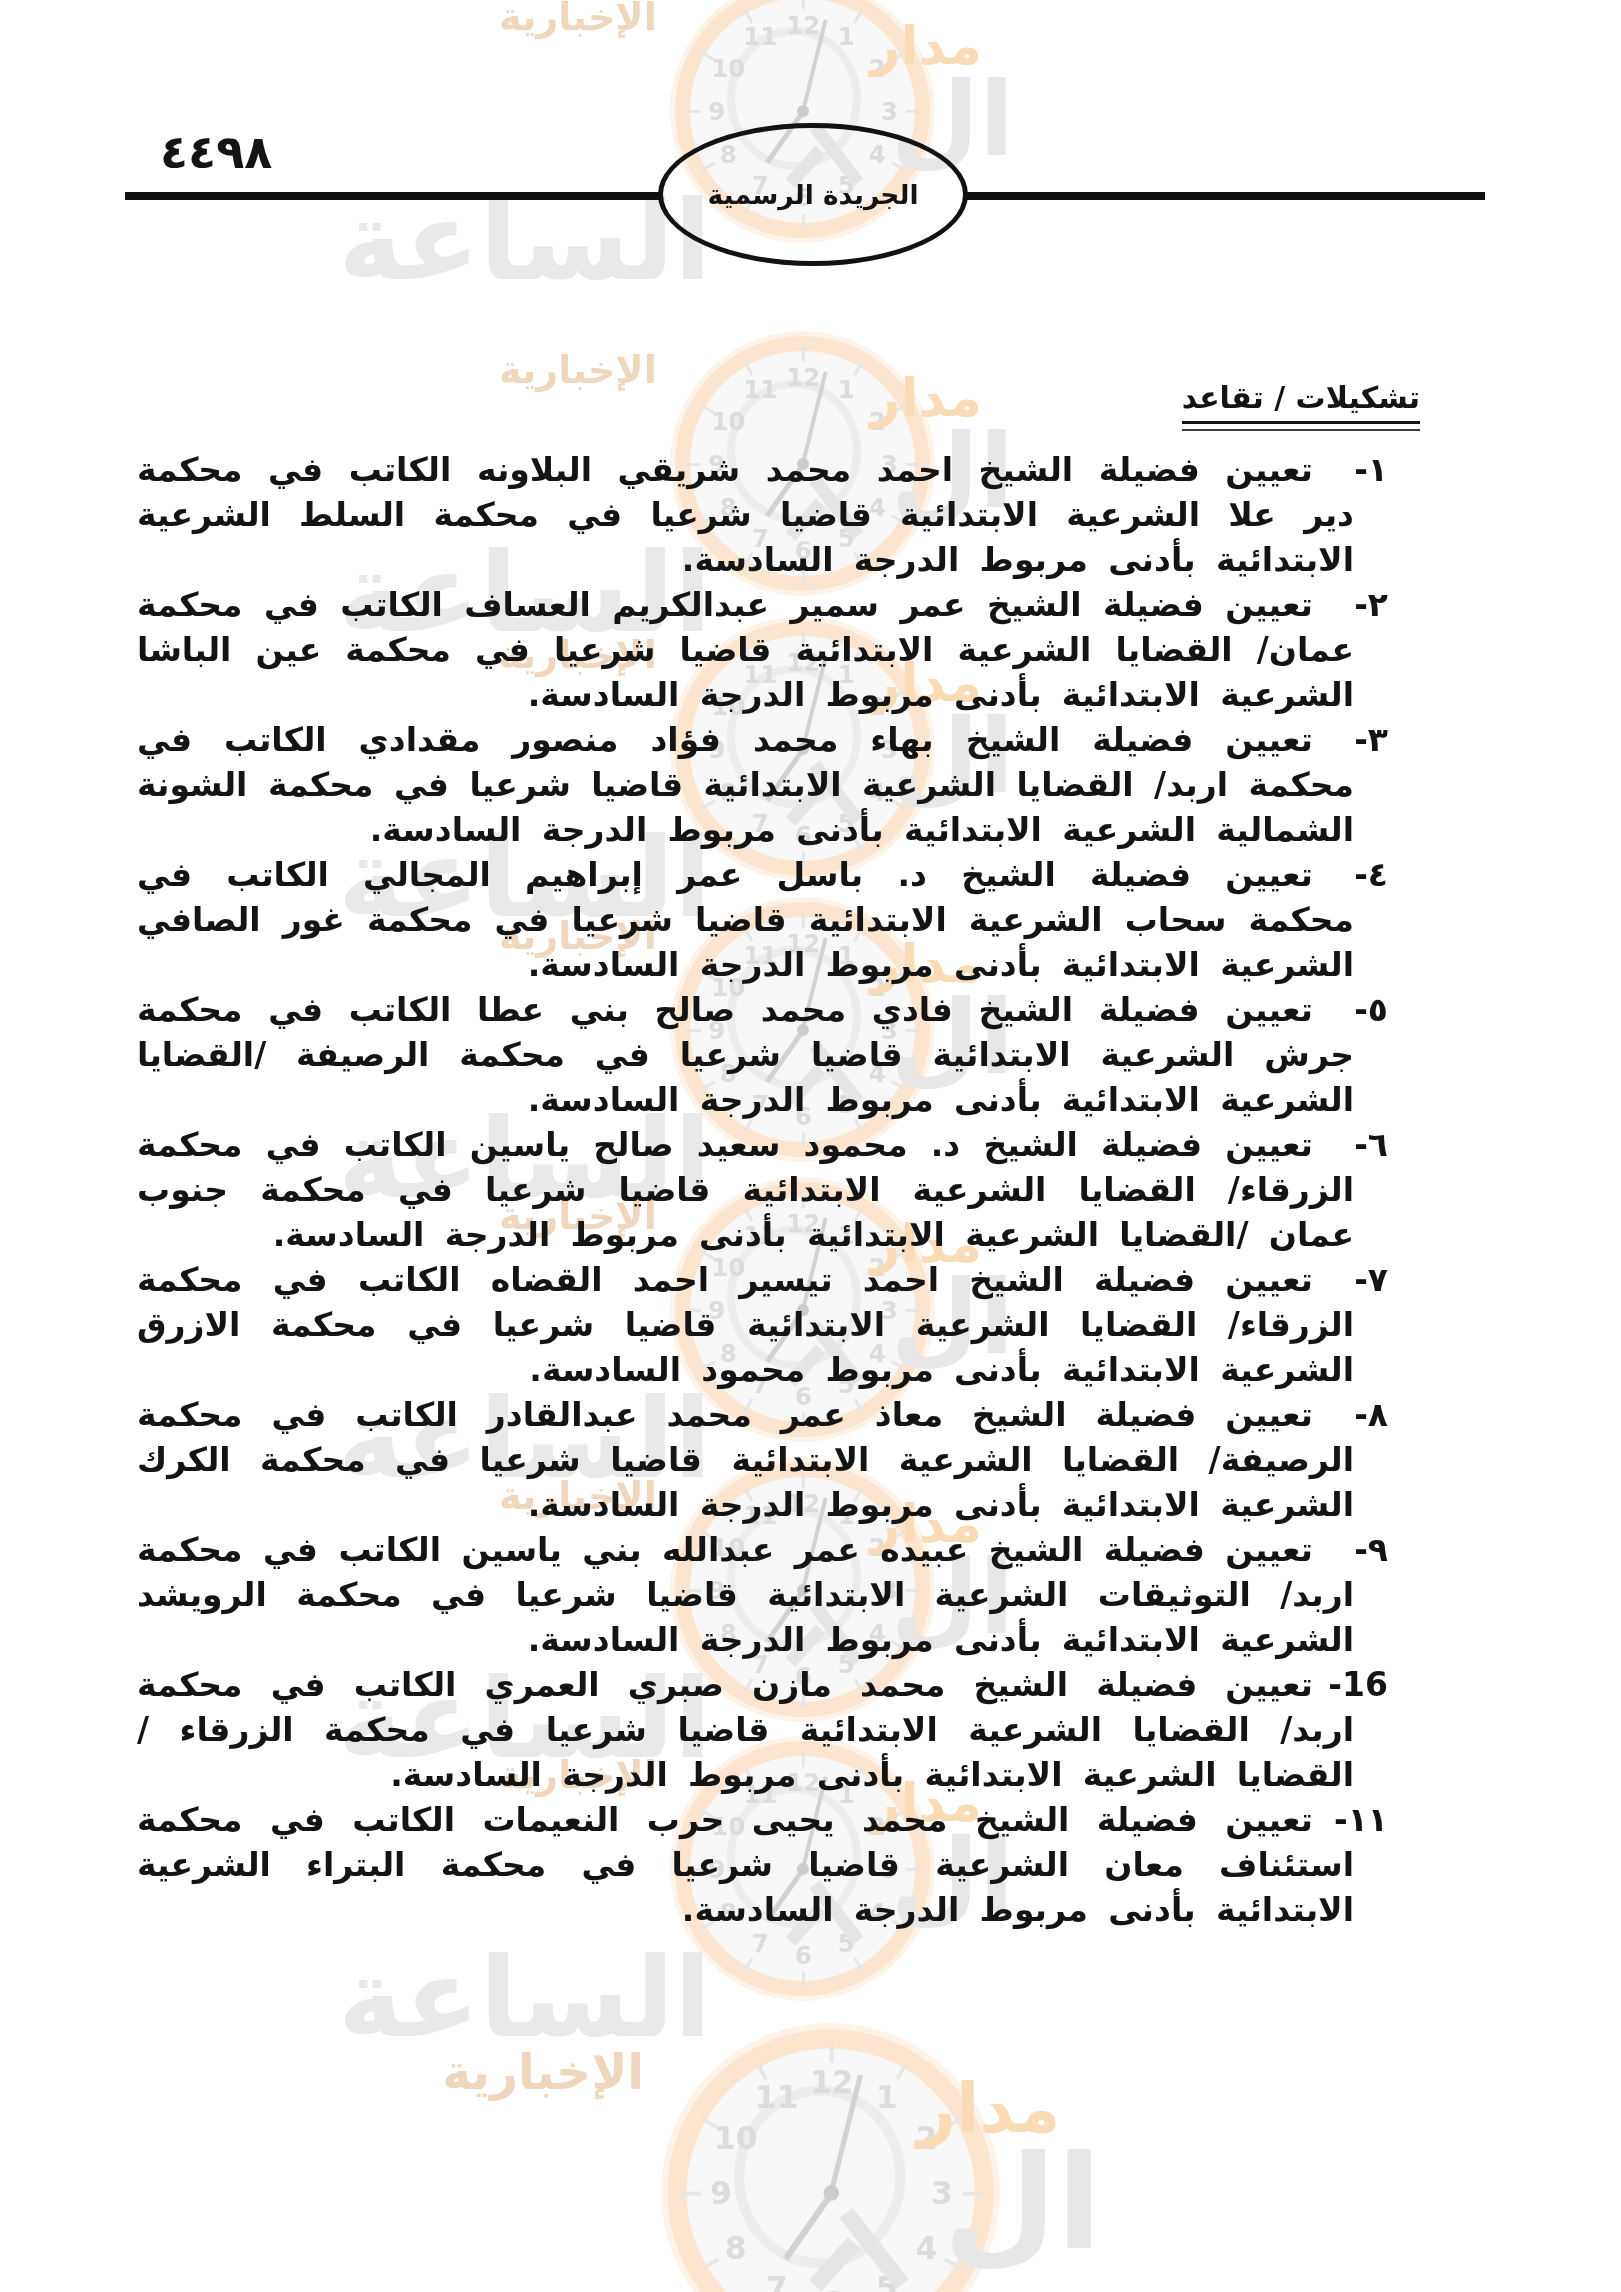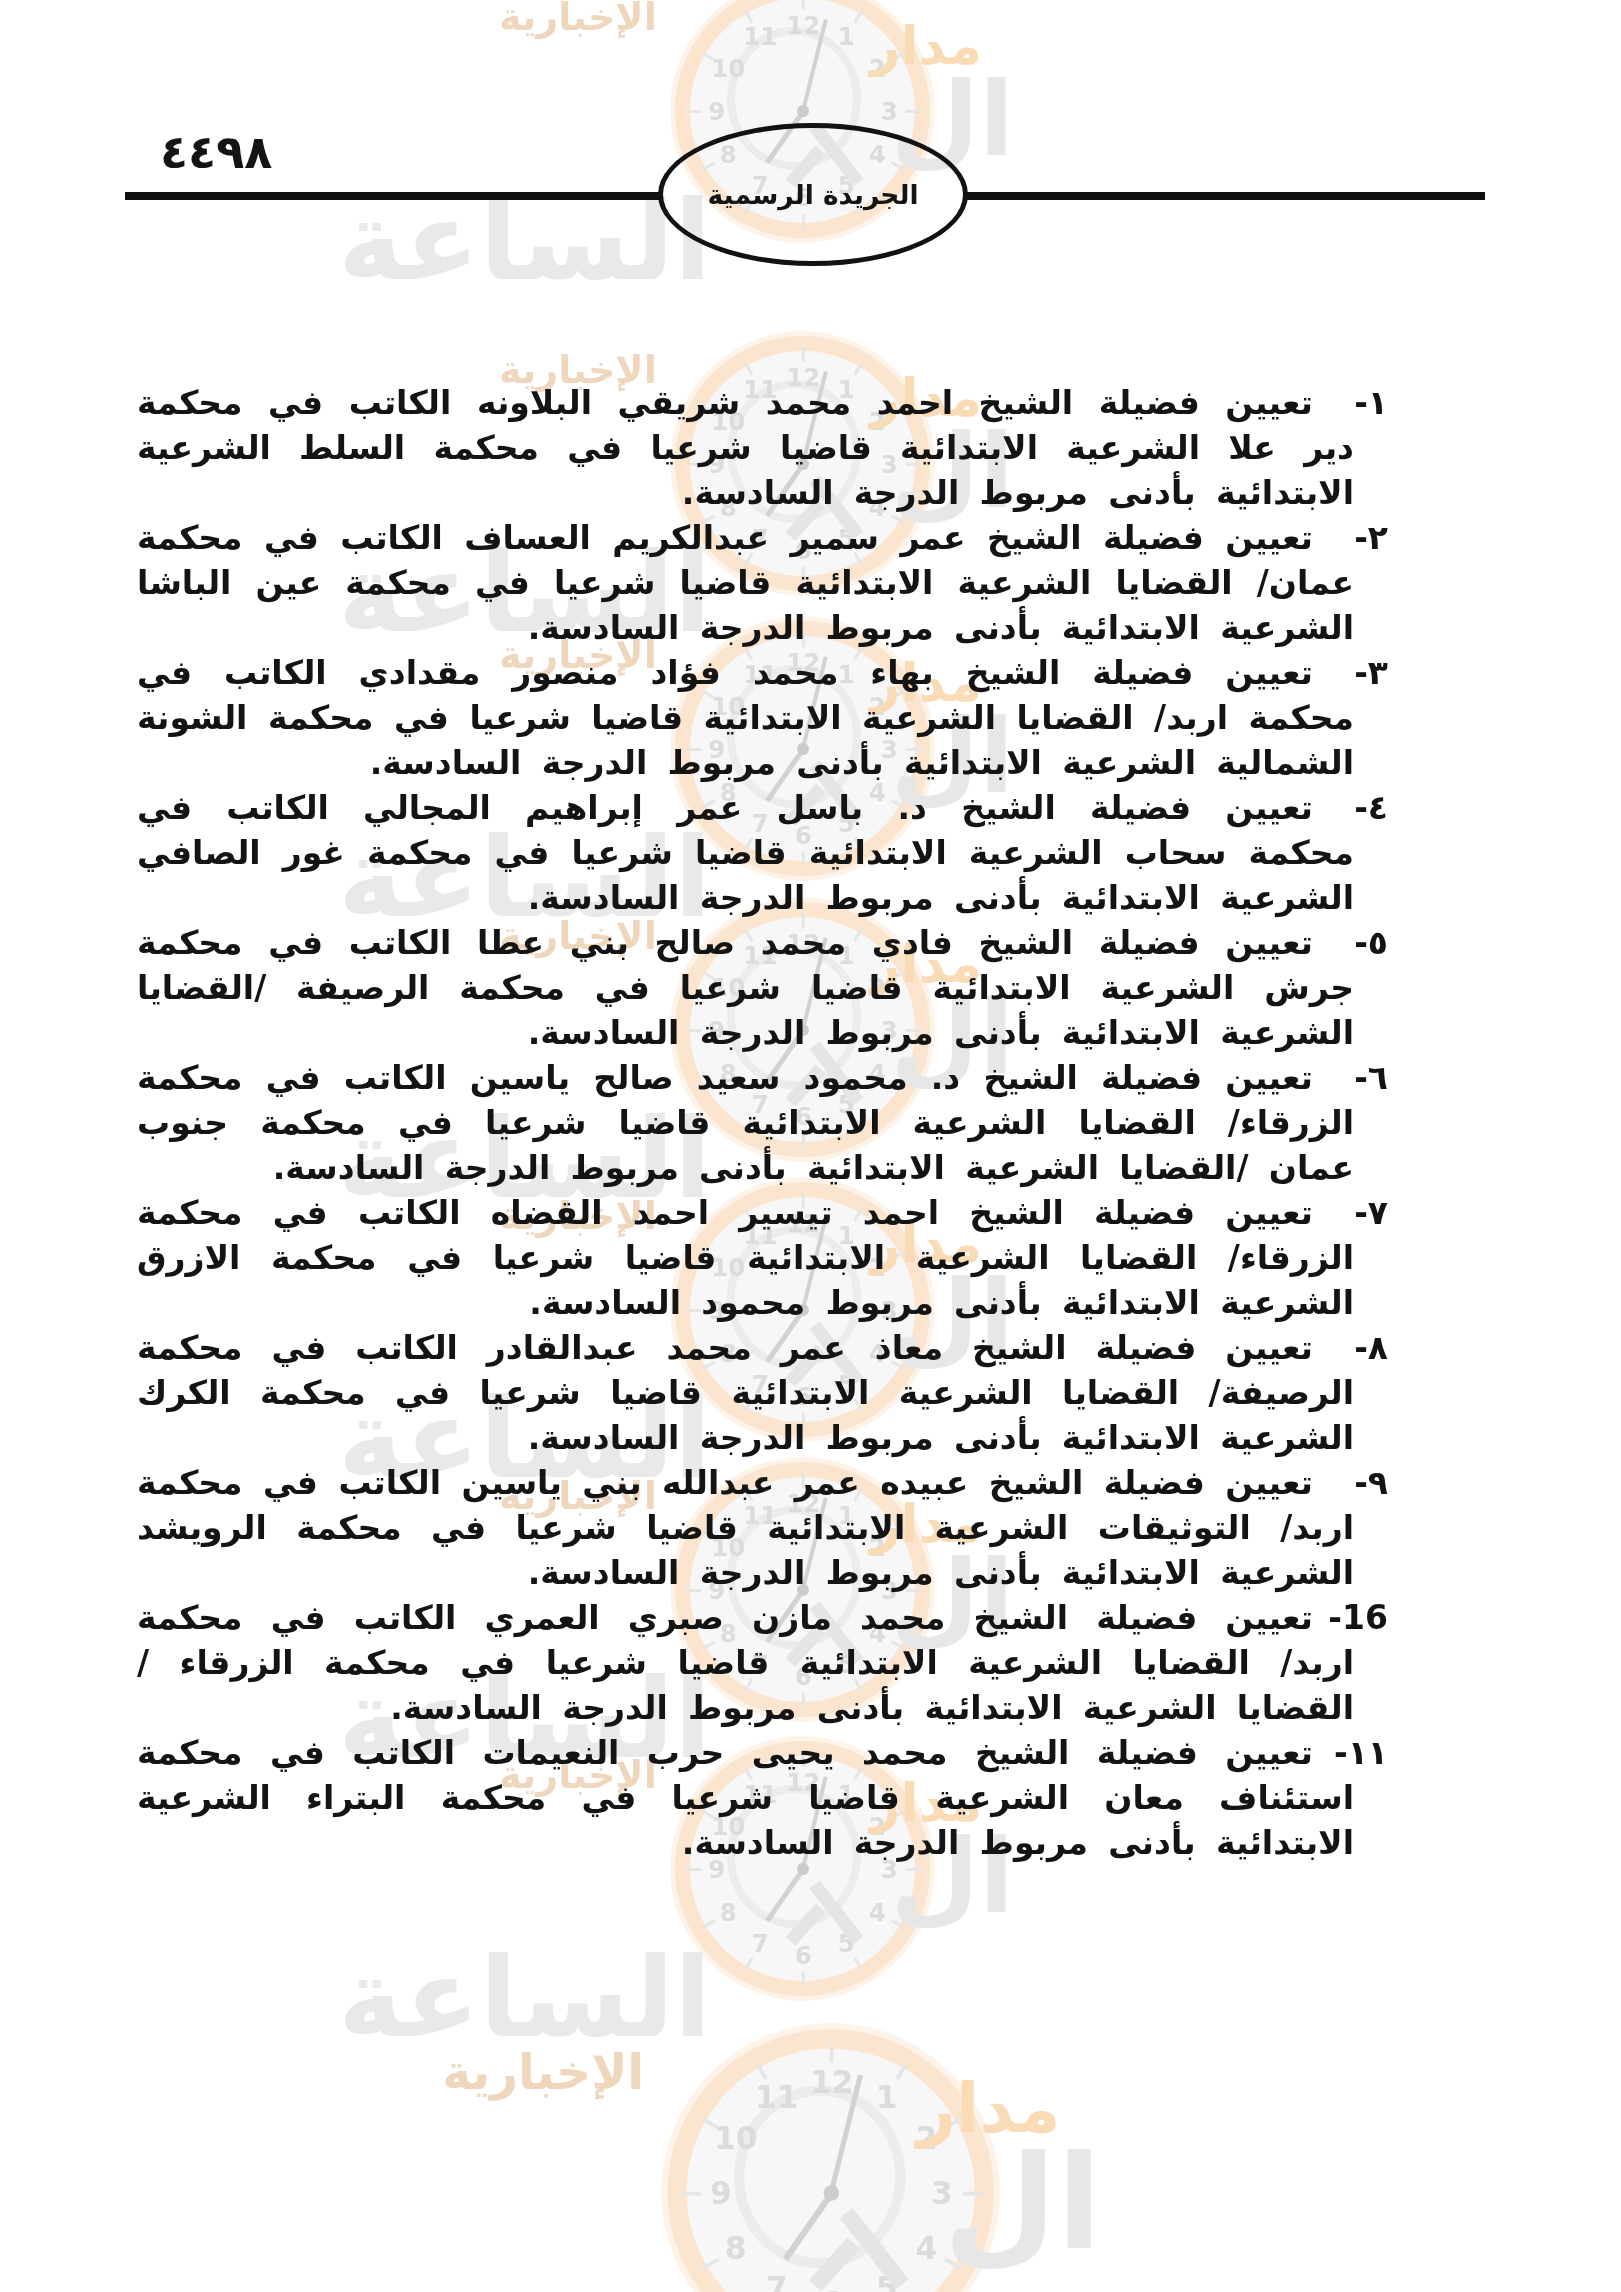--- a/index.html
+++ b/index.html
@@ -427,20 +427,23 @@
 
   <div class="rule rule-left"></div>
   <div class="rule rule-right"></div>
 
   <div class="banner-oval">
     <span>الجريدة الرسمية</span>
   </div>
 
 
   <div class="content">
+    <div class="section-heading-wrap">
+      <span class="section-heading">تشكيلات / تقاعد</span>
+    </div>
 
 
     <div id="items-list">
         <div class="para item"><span class="marker">١-</span><span>تعيين فضيلة الشيخ احمد محمد شريقي البلاونه الكاتب في محكمة دير علا الشرعية الابتدائية قاضيا شرعيا في محكمة السلط الشرعية الابتدائية بأدنى مربوط الدرجة السادسة.</span></div>
         <div class="para item"><span class="marker">٢-</span><span>تعيين فضيلة الشيخ عمر سمير عبدالكريم العساف الكاتب في محكمة عمان/ القضايا الشرعية الابتدائية قاضيا شرعيا في محكمة عين الباشا الشرعية الابتدائية بأدنى مربوط الدرجة السادسة.</span></div>
         <div class="para item"><span class="marker">٣-</span><span>تعيين فضيلة الشيخ بهاء محمد فؤاد منصور مقدادي الكاتب في محكمة اربد/ القضايا الشرعية الابتدائية قاضيا شرعيا في محكمة الشونة الشمالية الشرعية الابتدائية بأدنى مربوط الدرجة السادسة.</span></div>
         <div class="para item"><span class="marker">٤-</span><span>تعيين فضيلة الشيخ د. باسل عمر إبراهيم المجالي الكاتب في محكمة سحاب الشرعية الابتدائية قاضيا شرعيا في محكمة غور الصافي الشرعية الابتدائية بأدنى مربوط الدرجة السادسة.</span></div>
         <div class="para item"><span class="marker">٥-</span><span>تعيين فضيلة الشيخ فادي محمد صالح بني عطا الكاتب في محكمة جرش الشرعية الابتدائية قاضيا شرعيا في محكمة الرصيفة /القضايا الشرعية الابتدائية بأدنى مربوط الدرجة السادسة.</span></div>
         <div class="para item"><span class="marker">٦-</span><span>تعيين فضيلة الشيخ د. محمود سعيد صالح ياسين الكاتب في محكمة الزرقاء/ القضايا الشرعية الابتدائية قاضيا شرعيا في محكمة جنوب عمان /القضايا الشرعية الابتدائية بأدنى مربوط الدرجة السادسة.</span></div>
         <div class="para item"><span class="marker">٧-</span><span>تعيين فضيلة الشيخ احمد تيسير احمد القضاه الكاتب في محكمة الزرقاء/ القضايا الشرعية الابتدائية قاضيا شرعيا في محكمة الازرق الشرعية الابتدائية بأدنى مربوط محمود السادسة.</span></div>

